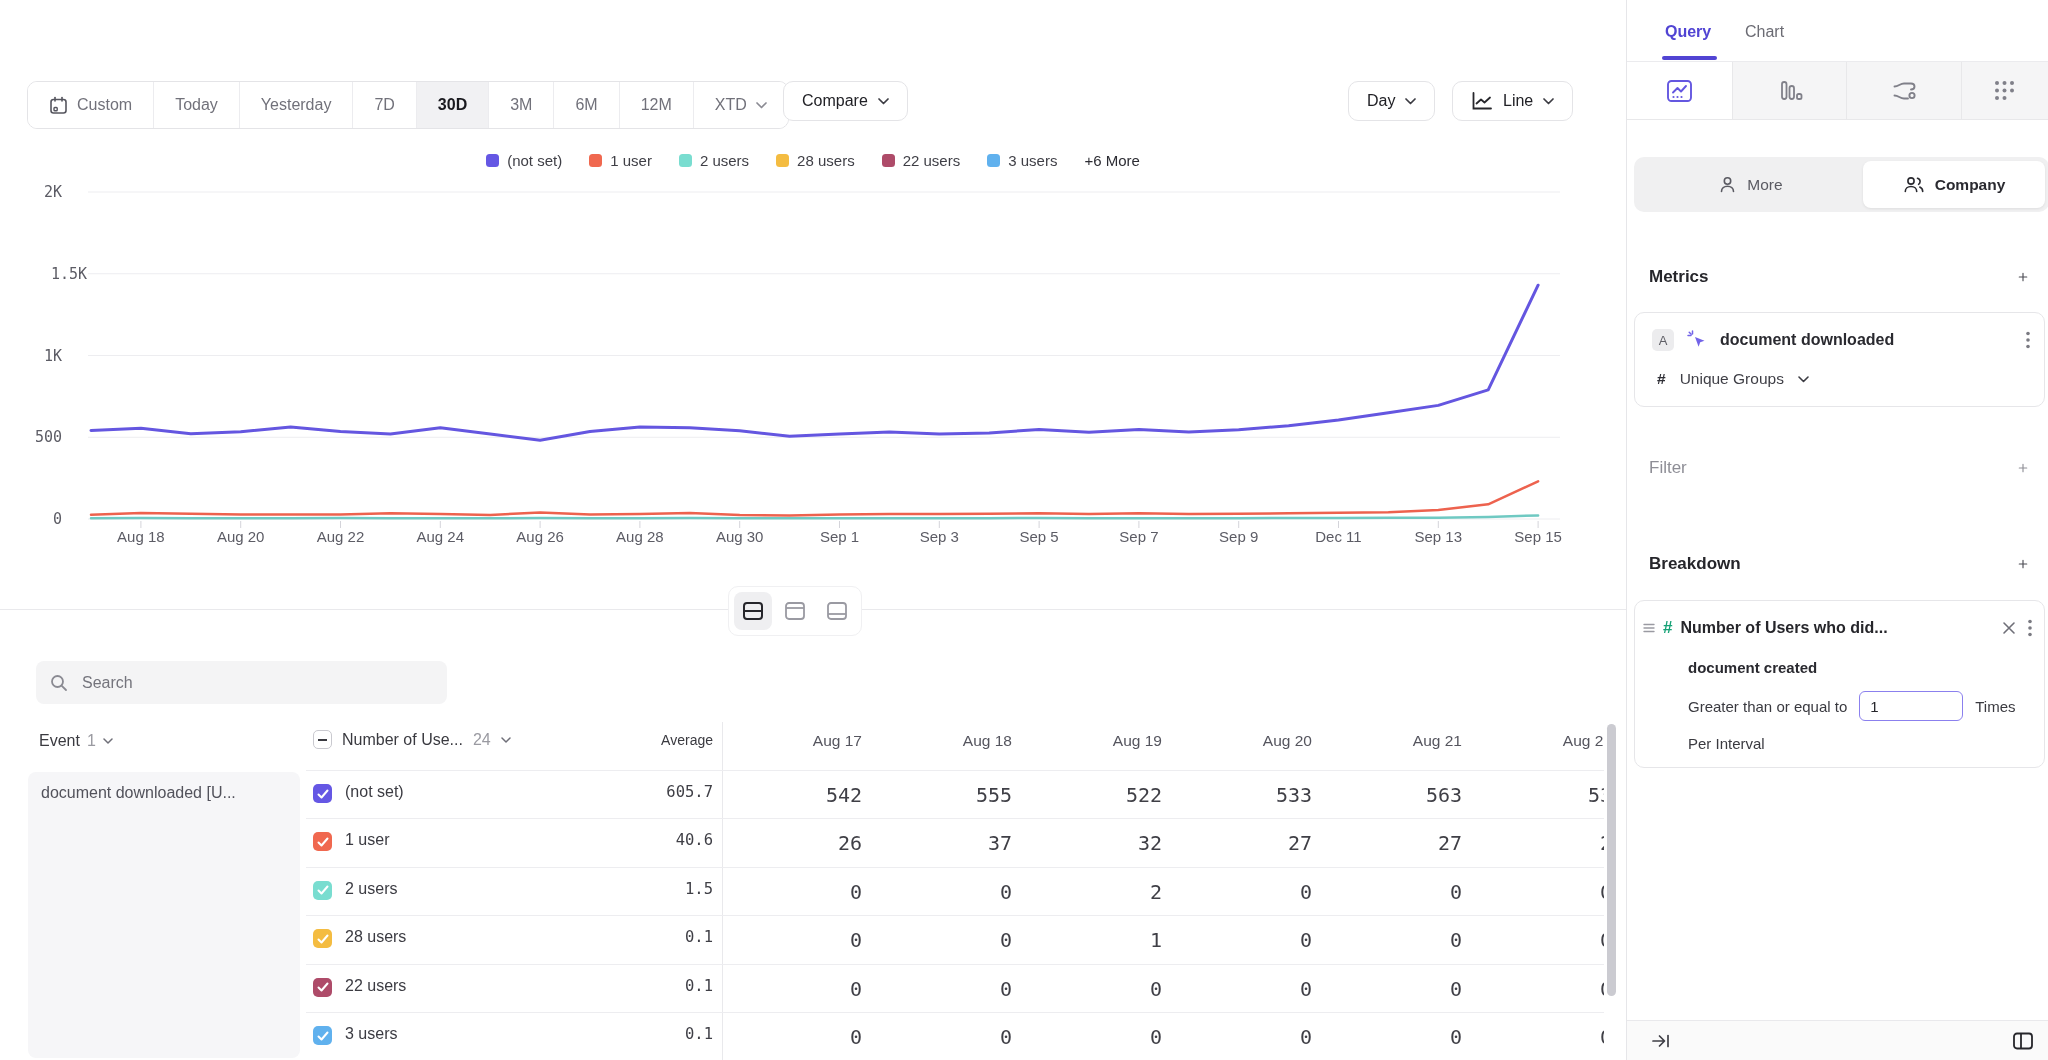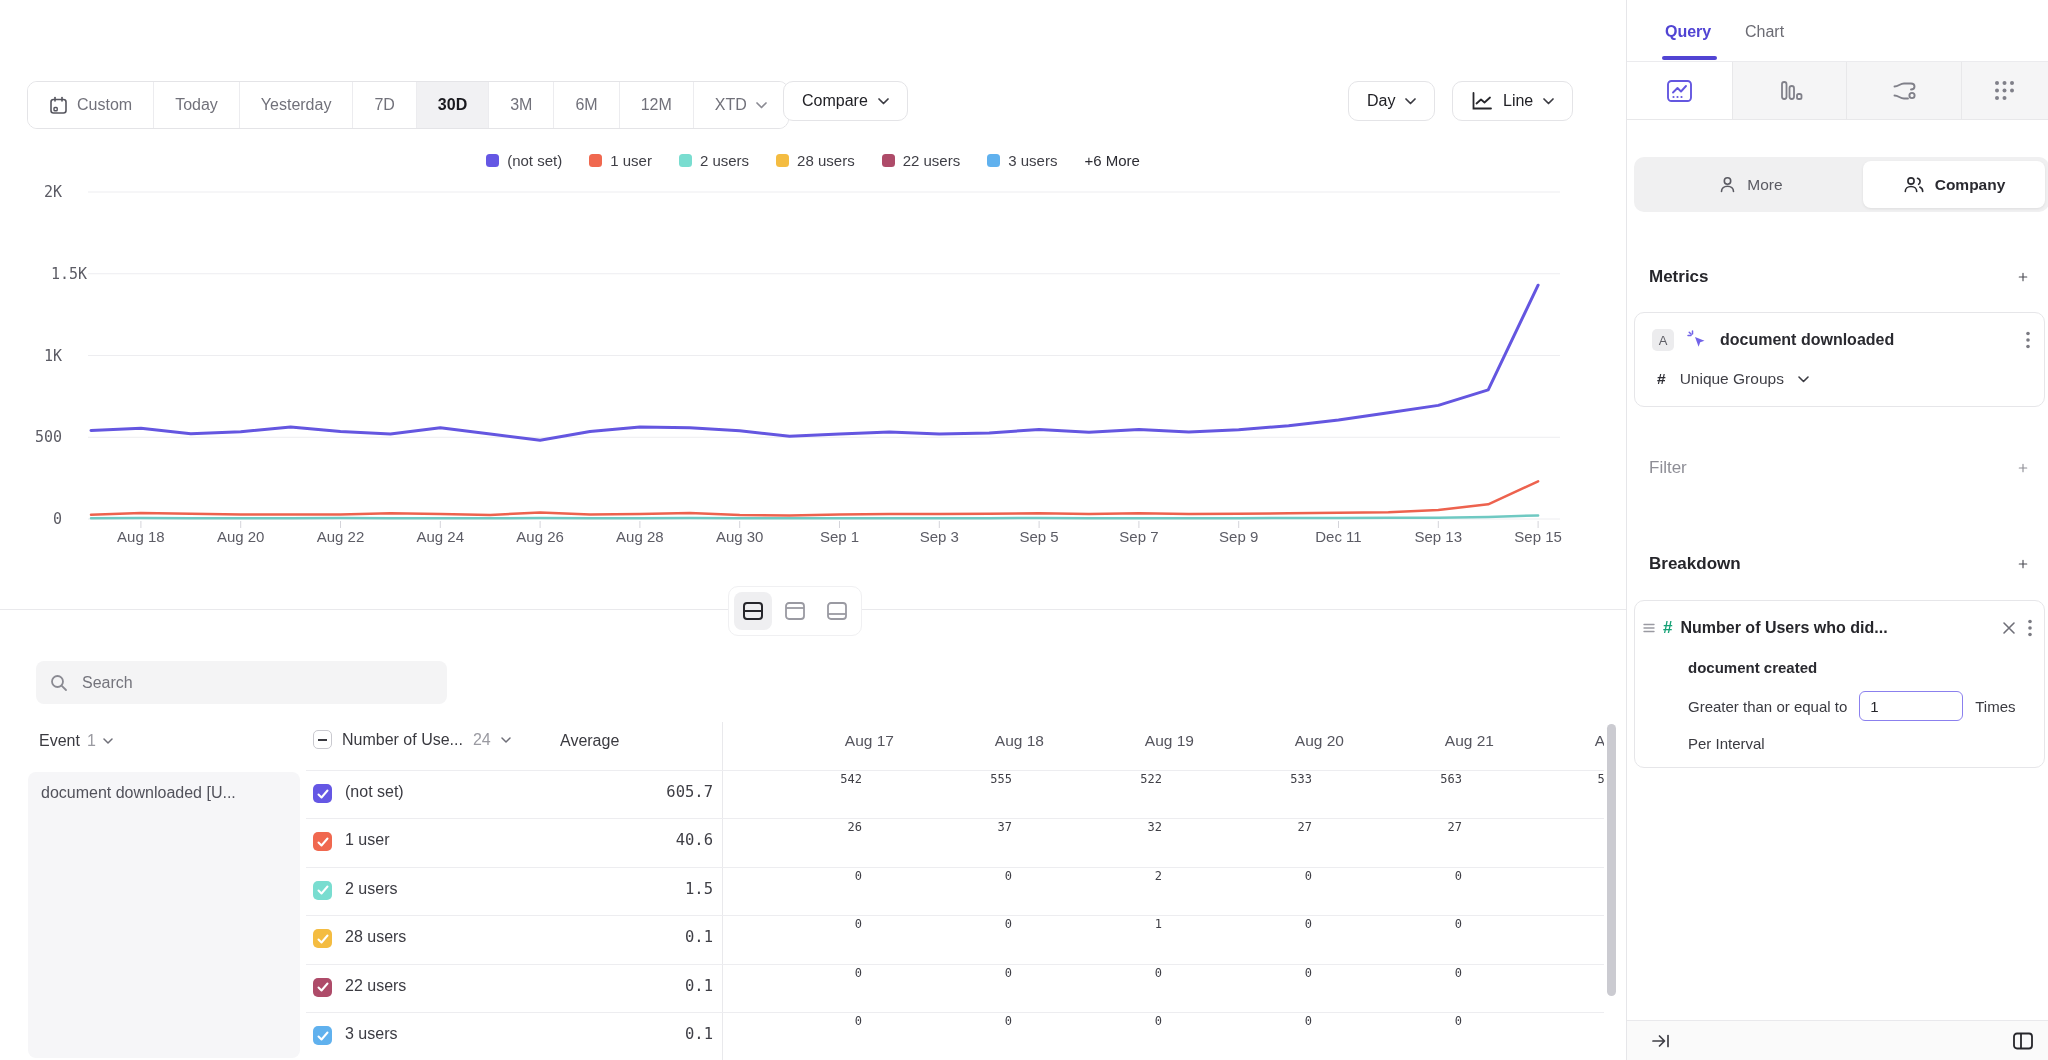--- a/index.html
+++ b/index.html
@@ -41,30 +41,30 @@
   .search-box{position:absolute;left:36px;top:661px;width:411px;height:43px;background:#f4f4f5;border-radius:8px;
     display:flex;align-items:center;gap:12px;padding:0 14px;box-sizing:border-box;}
   .search-box input{flex:1;border:none;background:transparent;outline:none;font:16px "Liberation Sans",sans-serif;color:#3a3a40;}
   .search-box input::placeholder{color:#74747c;}
 
   
   .thead{position:absolute;left:0;top:722px;width:1604px;height:44px;overflow:hidden;}
   .th-event{position:absolute;left:39px;top:10px;display:flex;align-items:center;gap:7px;font-size:16px;color:#3a3a40;}
   .th-count{color:#9a9aa1;}
   .th-group{position:absolute;left:313px;top:8px;display:flex;align-items:center;gap:10px;font-size:16px;color:#3a3a40;}
-  .th-avg{position:absolute;left:560px;width:153px;top:10px;text-align:left;font-size:16px;color:#3a3a40;}
-  .th-date{position:absolute;top:10px;width:140px;text-align:right;font-size:15.5px;color:#55555e;margin-left:32px;}
+  .th-avg{position:absolute;left:560px;width:153px;top:10px;text-align:right;font-size:14px;color:#3a3a40;}
+  .th-date{position:absolute;top:10px;width:140px;text-align:right;font-size:15.5px;color:#55555e;}
   .vdiv{position:absolute;left:722px;top:722px;width:1px;height:338px;background:#e9e9ec;}
   .trows{position:absolute;left:0;top:770px;width:1604px;height:290px;overflow:hidden;}
   .trow{position:absolute;left:0;width:1604px;height:48px;}
   .trow-sep{position:absolute;left:306px;right:0;top:0;height:1px;background:#ededf0;}
   .row-check{position:absolute;left:313px;top:14px;width:19px;height:19px;border-radius:5px;display:flex;align-items:center;justify-content:center;}
   .row-label{position:absolute;left:345px;top:13px;font-size:16px;color:#3b3b42;}
   .row-avg{position:absolute;left:560px;width:153px;top:13px;text-align:right;font-size:15.5px;color:#3f3f46;}
-  .row-val{position:absolute;top:2px;width:140px;text-align:right;font-size:12px;color:#3f3f46;}
+  .row-val{position:absolute;top:13px;width:140px;text-align:right;font-size:20px;color:#3f3f46;}
   .event-cell{position:absolute;left:28px;top:772px;width:272px;height:286px;background:#f6f6f8;border-radius:8px;overflow:hidden;}
   .event-cell span{position:absolute;left:13px;top:12px;white-space:nowrap;font-size:16px;color:#52525b;}
   .indet-check{width:19px;height:19px;border:1.5px solid #c9c9cf;border-radius:5px;background:#fff;box-sizing:border-box;
     display:flex;align-items:center;justify-content:center;}
   .indet-check::after{content:"";width:9px;height:2px;background:#3a3a40;}
   .tscroll{position:absolute;left:1607px;top:724px;width:9px;height:272px;background:#cbcbd1;border-radius:5px;}
 
   
   .panel{position:absolute;left:1626px;top:0;width:422px;height:1060px;background:#fff;border-left:1px solid #e6e6e9;box-sizing:border-box;}
   .panel-tabs{position:absolute;left:16px;top:0;width:100%;height:61px;}

